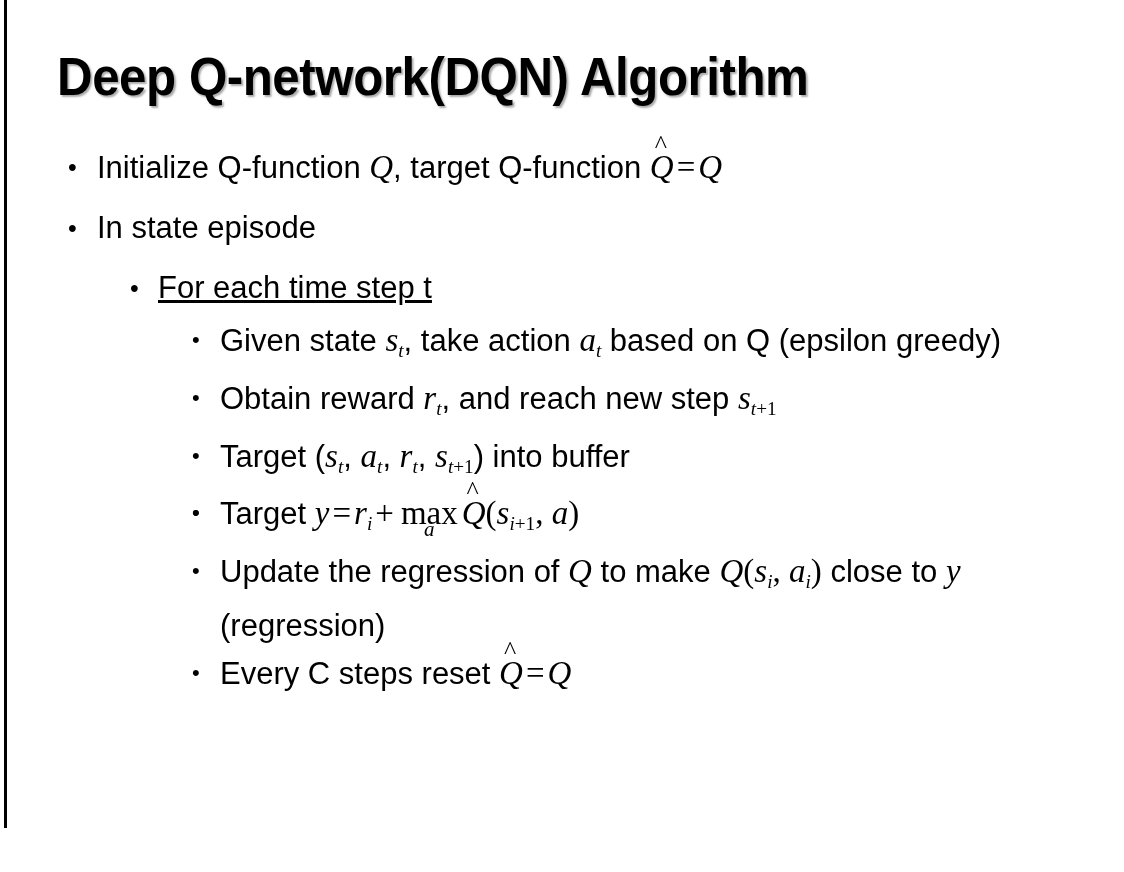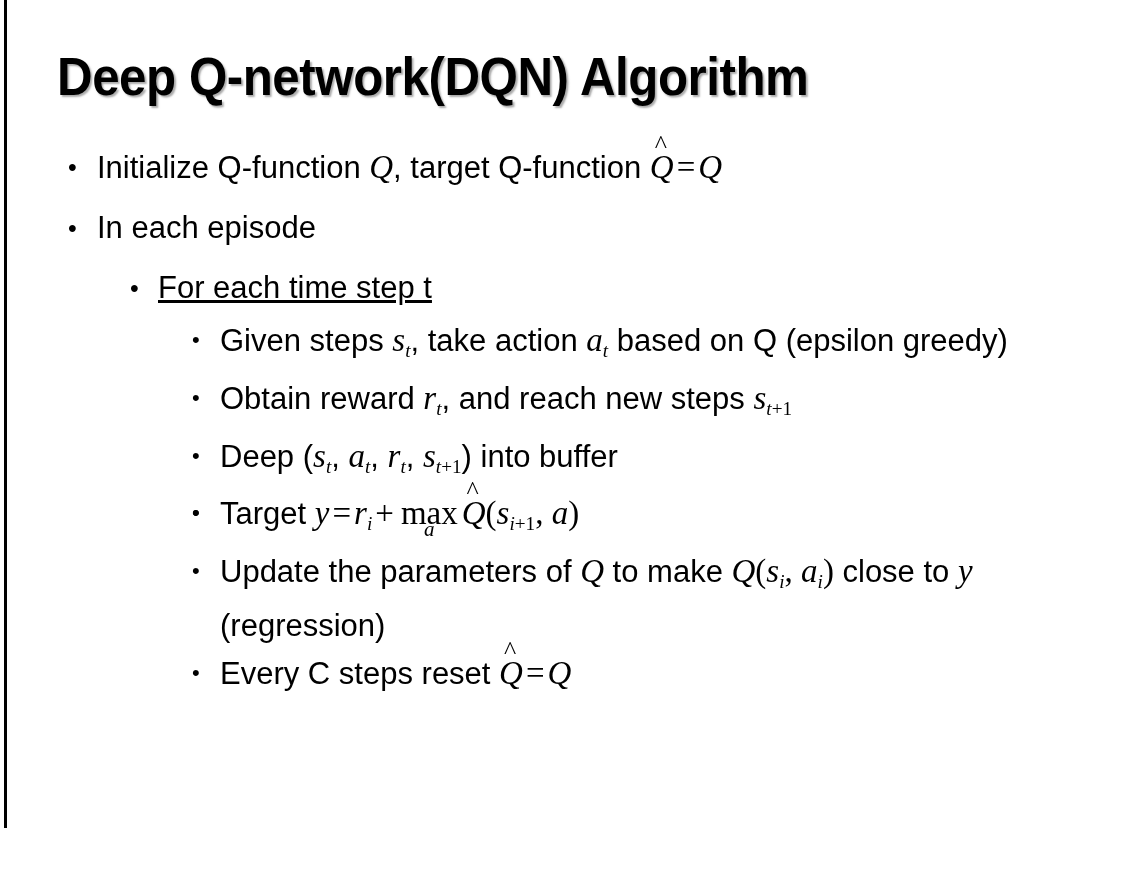--- a/index.html
+++ b/index.html
@@ -158,55 +158,55 @@
 
   <div class="body-area">
 
     <div class="bullet-line lvl1">
       <span class="marker">•</span>
       <span class="txt"><span>Initialize Q-function </span><span class="mi">Q</span><span>, target Q-function </span><span class="hatwrap"><span class="hatchar">Q</span><span class="hatmark">^</span></span><span class="mo">=</span><span class="mi">Q</span></span>
     </div>
 
     <div class="bullet-line lvl1">
       <span class="marker">•</span>
-      <span class="txt">In each episode</span>
+      <span class="txt">In state episode</span>
     </div>
 
     <div class="bullet-line lvl2">
       <span class="marker">•</span>
       <span class="txt">For each time step t</span>
     </div>
 
     <div class="bullet-line lvl3">
       <span class="marker">•</span>
-      <span class="txt"><span>Given steps </span><span class="mi">s</span><sub class="msub">t</sub><span>, take action </span><span class="mi">a</span><sub class="msub">t</sub><span> based on Q (epsilon greedy)</span></span>
-    </div>
-
-    <div class="bullet-line lvl3">
-      <span class="marker">•</span>
-      <span class="txt"><span>Obtain reward </span><span class="mi">r</span><sub class="msub">t</sub><span>, and reach new steps </span><span class="mi">s</span><sub class="msub"><span>t</span><span class="up">+1</span></sub></span>
-    </div>
-
-    <div class="bullet-line lvl3">
-      <span class="marker">•</span>
-      <span class="txt"><span>Deep (</span><span class="mi">s</span><sub class="msub">t</sub><span>, </span><span class="mi">a</span><sub class="msub">t</sub><span>, </span><span class="mi">r</span><sub class="msub">t</sub><span>, </span><span class="mi">s</span><sub class="msub"><span>t</span><span class="up">+1</span></sub><span>) into buffer</span></span>
+      <span class="txt"><span>Given state </span><span class="mi">s</span><sub class="msub">t</sub><span>, take action </span><span class="mi">a</span><sub class="msub">t</sub><span> based on Q (epsilon greedy)</span></span>
+    </div>
+
+    <div class="bullet-line lvl3">
+      <span class="marker">•</span>
+      <span class="txt"><span>Obtain reward </span><span class="mi">r</span><sub class="msub">t</sub><span>, and reach new step </span><span class="mi">s</span><sub class="msub"><span>t</span><span class="up">+1</span></sub></span>
+    </div>
+
+    <div class="bullet-line lvl3">
+      <span class="marker">•</span>
+      <span class="txt"><span>Target (</span><span class="mi">s</span><sub class="msub">t</sub><span>, </span><span class="mi">a</span><sub class="msub">t</sub><span>, </span><span class="mi">r</span><sub class="msub">t</sub><span>, </span><span class="mi">s</span><sub class="msub"><span>t</span><span class="up">+1</span></sub><span>) into buffer</span></span>
     </div>
 
     <div class="bullet-line lvl3">
       <span class="marker">•</span>
     </div>
 
     <div class="bullet-line lvl3">
       <span class="marker">•</span>
       <span class="txt"><span>Target </span><span class="mi">y</span><span class="mo">=</span><span class="mi">r</span><sub class="msub">i</sub><span class="mo">+</span><span class="maxwrap"><span class="maxop">max</span><span class="maxsub">a</span></span><span class="hatwrap"><span class="hatchar">Q</span><span class="hatmark">^</span></span><span class="mn">(</span><span class="mi">s</span><sub class="msub"><span>i</span><span class="up">+1</span></sub><span class="mn">, </span><span class="mi">a</span><span class="mn">)</span></span>
     </div>
 
     <div class="bullet-line lvl3">
       <span class="marker">•</span>
-      <span class="txt"><span>Update the parameters of </span><span class="mi">Q</span><span> to make </span><span class="mi">Q</span><span class="mn">(</span><span class="mi">s</span><sub class="msub">i</sub><span class="mn">, </span><span class="mi">a</span><sub class="msub">i</sub><span class="mn">)</span><span> close to </span><span class="mi">y</span><span> (regression)</span></span>
+      <span class="txt"><span>Update the regression of </span><span class="mi">Q</span><span> to make </span><span class="mi">Q</span><span class="mn">(</span><span class="mi">s</span><sub class="msub">i</sub><span class="mn">, </span><span class="mi">a</span><sub class="msub">i</sub><span class="mn">)</span><span> close to </span><span class="mi">y</span><span> (regression)</span></span>
     </div>
 
     <div class="bullet-line lvl3">
       <span class="marker">•</span>
       <span class="txt"><span>Every C steps reset </span><span class="hatwrap"><span class="hatchar">Q</span><span class="hatmark">^</span></span><span class="mo">=</span><span class="mi">Q</span></span>
     </div>
 
   </div>
 </div>
 

